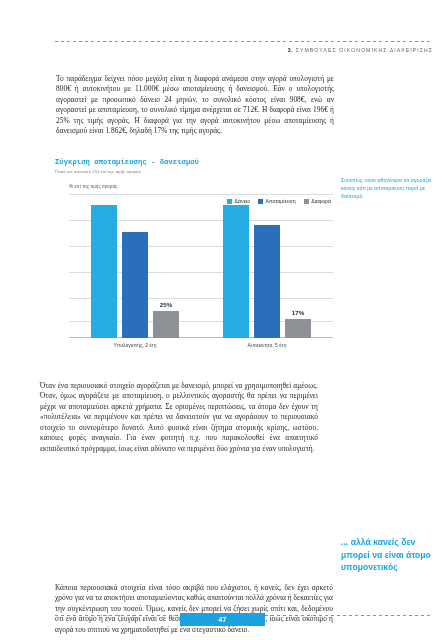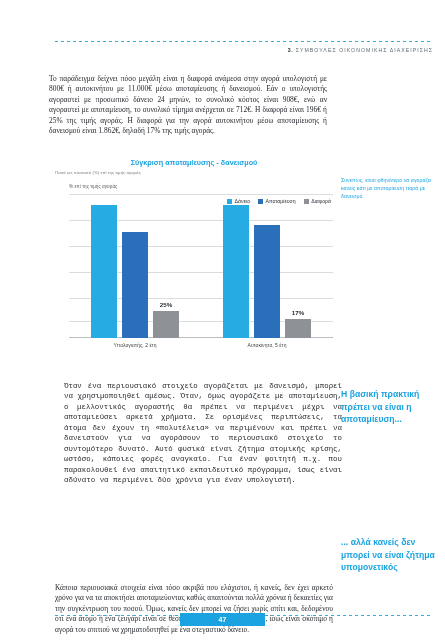--- a/index.html
+++ b/index.html
@@ -27,30 +27,30 @@
 
   
   .para{
     position:absolute;
     font-family:"Liberation Serif", serif;
     font-size:7.4px;line-height:10.45px;
     color:#1e2227;text-align:justify;
     letter-spacing:.02px;
   }
   .para.em{font-style:italic;}
-  .p-intro{left:49px;top:74px;width:278px;}
-  .p-mid{left:64px;top:381px;width:278px;font-family:Liberation Mono, monospace;}
+  .p-intro{left:56px;top:74px;width:278px;}
+  .p-mid{left:40px;top:381px;width:278px;}
   .p-mid2{left:55px;top:474px;width:278px;}
   .p-last{left:55px;top:539px;width:278px;margin-top:44px;}
 
   
   .chart-wrap{position:absolute;left:55px;top:158px;width:278px;height:205px;}
   .chart-title{
-    font-family:Liberation Sans, sans-serif;
-    font-size:7.2px;font-weight:bold;color:#1aa3e0;letter-spacing:.05px;text-align:center;
+    font-family:Liberation Mono, monospace;
+    font-size:7.2px;font-weight:bold;color:#1aa3e0;letter-spacing:.05px;
   }
   .chart-sub{
     font-family:"Liberation Sans", sans-serif;
     font-size:4.3px;color:#7b8086;margin-top:2.5px;letter-spacing:.05px;
   }
   .plot{
     position:absolute;left:0;top:26px;width:278px;height:170px;
   }
   .axis-label{
     position:absolute;left:14px;top:0px;
@@ -199,20 +199,19 @@
         <span>Αυτοκίνητο, 5 έτη</span>
       </div>
     </div>
   </div>
 
   <div class="side-note note-1">Συνεπώς, είναι φθηνότερο να αγοράζει κανείς κάτι με αποταμίευση παρά με δανεισμό.</div>
 
   <div class="para p-mid">Όταν ένα περιουσιακό στοιχείο αγοράζεται με δανεισμό, μπορεί να χρησιμοποιηθεί αμέσως. Όταν, όμως αγοράζετε με αποταμίευση, ο μελλοντικός αγοραστής θα πρέπει να περιμένει μέχρι να αποταμιεύσει αρκετά χρήματα. Σε ορισμένες περιπτώσεις, τα άτομα δεν έχουν τη «πολυτέλεια» να περιμένουν και πρέπει να δανειστούν για να αγοράσουν το περιουσιακό στοιχείο το συντομότερο δυνατό. Αυτό φυσικά είναι ζήτημα ατομικής κρίσης, ωστόσο, κάποιες φορές αναγκαίο. Για έναν φοιτητή π.χ. που παρακολουθεί ένα απαιτητικό εκπαιδευτικό πρόγραμμα, ίσως είναι αδύνατο να περιμένει δύο χρόνια για έναν υπολογιστή.</div>
   <div class="para p-last">Κάποια περιουσιακά στοιχεία είναι τόσο ακριβά που ελάχιστοι, ή κανείς, δεν έχει αρκετό χρόνο για να τα αποκτήσει αποταμιεύοντας καθώς απαιτούνται πολλά χρόνια ή δεκαετίες για την συγκέντρωση του ποσού. Όμως, κανείς δεν μπορεί να ζήσει χωρίς σπίτι και, δεδομένου ότι ένα άτομο ή ένα ζευγάρι είναι σε θέση να αποπληρώσει το δάνειο, ίσως είναι σκόπιμο η αγορά του σπιτιού να χρηματοδοτηθεί με ένα στεγαστικό δάνειο.</div>
 
-  <div class="side-call call-1">Η βασική πρακτική πρέπει να είναι η αποταμίευση...</div>
-  <div class="side-call call-2">... αλλά κανείς δεν μπορεί να είναι ζήτημα υπομονετικός</div>
+  <div class="side-call call-2">... αλλά κανείς δεν μπορεί να είναι άτομο υπομονετικός</div>
 
   <div class="footer-rule"></div>
   <div class="pagebox"></div>
   <div class="pagenum">47</div>
 
 </div>
 
 </body></html>

